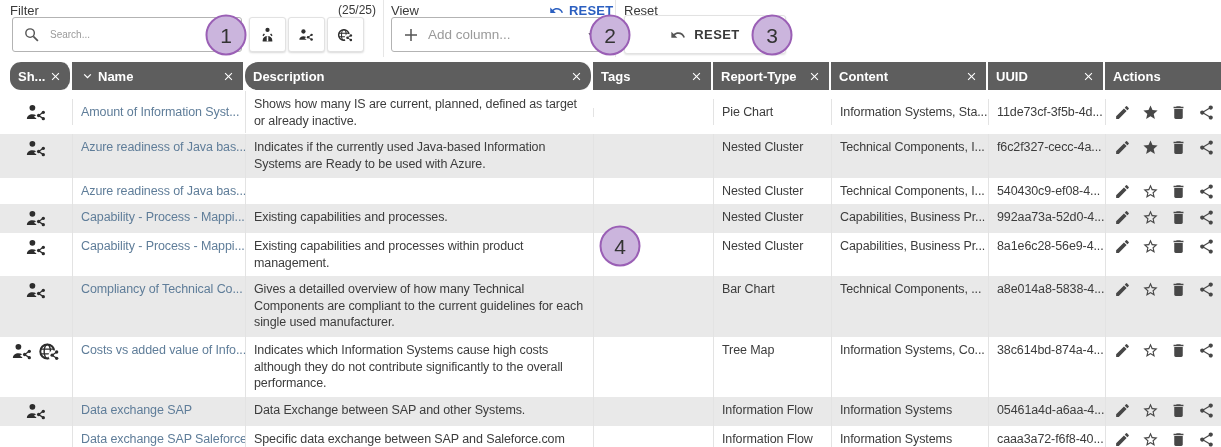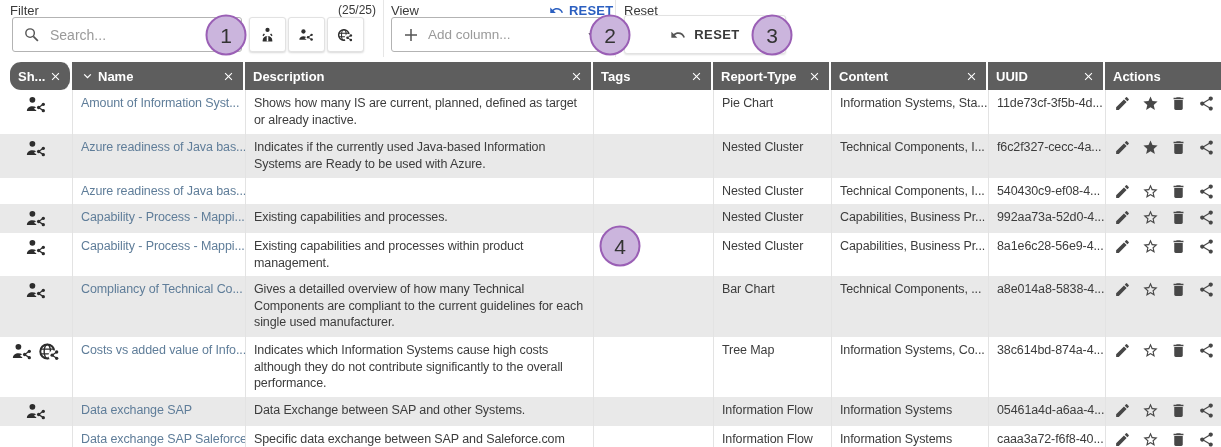--- a/index.html
+++ b/index.html
@@ -11,21 +11,21 @@
   *{box-sizing:border-box}
   html,body{margin:0;padding:0}
   body{width:1221px;height:447px;position:relative;overflow:hidden;background:#fff;
        font-family:"Liberation Sans","DejaVu Sans",sans-serif;color:var(--text)}
   .lbl{position:absolute;font-size:13px;color:#3a3a3a}
   .count{position:absolute;left:300px;top:3px;width:76px;text-align:right;font-size:12px;color:#3a3a3a}
   .vsep{position:absolute;top:0;width:1px;height:57px;background:#e6e6e6}
   .searchbox{position:absolute;left:12px;top:17px;width:230px;height:35px;border:1px solid #b3b3b3;
              border-radius:3px;display:flex;align-items:center;gap:8px;padding:0 10px;background:#fff}
   .searchbox svg{width:17px;height:17px;color:#555;flex:none}
-  .searchbox input{border:none;outline:none;flex:1;min-width:0;font-size:14px;font-family:inherit;color:#15803d;background:transparent}
+  .searchbox input{border:none;outline:none;flex:1;min-width:0;font-size:10px;font-family:inherit;color:#15803d;background:transparent}
   input::placeholder{color:#9a9a9a}
   .iconbtn{position:absolute;top:17px;width:37px;height:35px;background:#fff;border:1px solid #e2e2e2;
            border-radius:3px;box-shadow:0 1px 2px rgba(0,0,0,.15);display:flex;align-items:center;
            justify-content:center;color:#2f2f2f;cursor:pointer}
   .iconbtn svg{width:21px;height:20px}
   .resetlink{position:absolute;left:549px;top:3px;display:flex;align-items:center;gap:3px;color:var(--blue);
              font-size:13px;font-weight:700;letter-spacing:.2px;cursor:pointer}
   .resetlink svg{width:15px;height:15px}
   .addcol{position:absolute;left:391px;top:17px;width:219px;height:35px;border:1px solid #b3b3b3;border-radius:3px;
           display:flex;align-items:center;gap:8px;padding:0 10px;background:#fff;cursor:pointer}
@@ -170,21 +170,21 @@
             <path d="M7.41 7.84L12 12.42l4.59-4.58L18 9.25l-6 6-6-6z" fill="currentColor"></path>
           </svg>
         </span>
         <span>Name</span>
         <span class="xbtn">
           <svg viewBox="0 0 24 24" width="100%" height="100%" style="display:block">
             <path d="M19 6.4L17.6 5 12 10.6 6.4 5 5 6.4 10.6 12 5 17.6 6.4 19 12 13.4 17.6 19 19 17.6 13.4 12z" fill="currentColor"></path>
           </svg>
         </span>
       </div>
-      <div class="hcell" style="width: 348px;">
+      <div class="hcell" style="width: 348px; border-radius: 13px;">
         <span>Description</span>
         <span class="xbtn">
           <svg viewBox="0 0 24 24" width="100%" height="100%" style="display:block">
             <path d="M19 6.4L17.6 5 12 10.6 6.4 5 5 6.4 10.6 12 5 17.6 6.4 19 12 13.4 17.6 19 19 17.6 13.4 12z" fill="currentColor"></path>
           </svg>
         </span>
       </div>
       <div class="hcell" style="width: 120px;">
         <span>Tags</span>
         <span class="xbtn">
@@ -215,21 +215,21 @@
           <svg viewBox="0 0 24 24" width="100%" height="100%" style="display:block">
             <path d="M19 6.4L17.6 5 12 10.6 6.4 5 5 6.4 10.6 12 5 17.6 6.4 19 12 13.4 17.6 19 19 17.6 13.4 12z" fill="currentColor"></path>
           </svg>
         </span>
       </div>
       <div class="hcell" style="width: 116px;">
         <span>Actions</span>
       </div>
     </div>
   <div id="tbody">
-      <div class="trow" style="min-height: 44px;">
+      <div class="trow" style="min-height: 44px; align-items: center;">
         <div class="cell c-share" style="width: 72px;">
           <span style="width: 25px; display: flex;">
             <svg viewBox="0 0 26 24" width="100%" height="100%" style="display:block">
               <circle cx="8.3" cy="6.6" r="3.3" fill="currentColor"></circle>
               <path d="M2 19.4c0-3.4 2.9-5.4 6.3-5.4 1.6 0 3.1.4 4.2 1.1l-2.4 1.7 2.6 1.8v.8H2z" fill="currentColor"></path>
               <circle cx="20.8" cy="11.8" r="1.9" fill="currentColor"></circle>
               <circle cx="15.4" cy="15.4" r="1.9" fill="currentColor"></circle>
               <circle cx="20.8" cy="19" r="1.9" fill="currentColor"></circle>
               <path d="M20.8 11.8l-5.4 3.6 5.4 3.6" fill="none" stroke="currentColor" stroke-width="1.4"></path>
             </svg>

